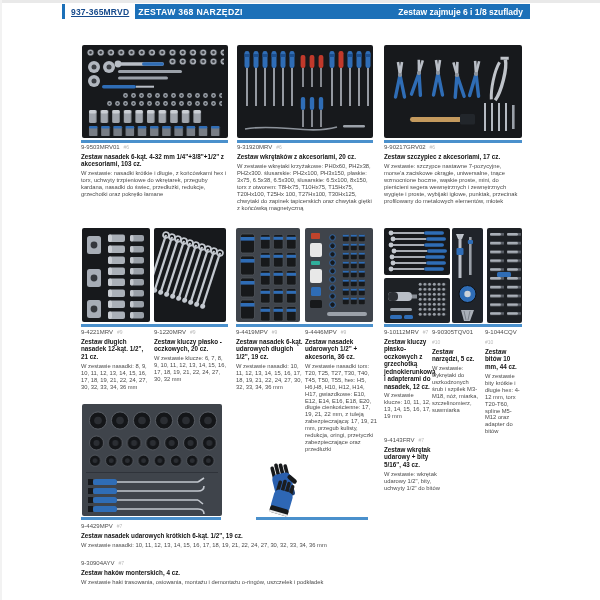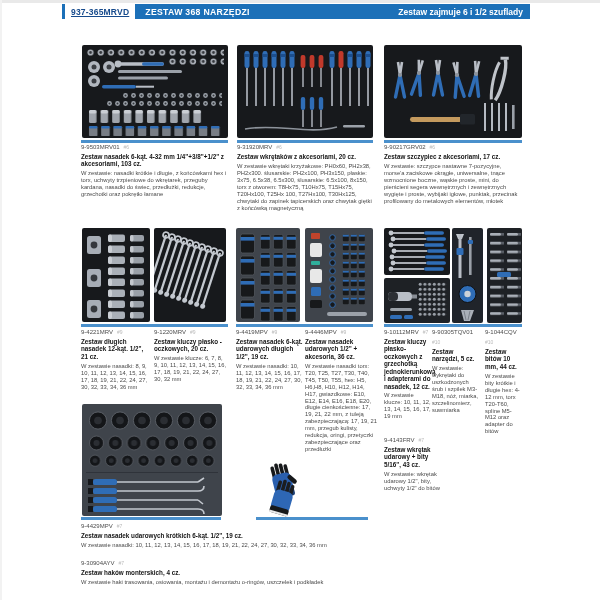--- a/index.html
+++ b/index.html
@@ -6,21 +6,21 @@
   .page{position:relative;width:600px;height:600px;background:#ffffff;overflow:hidden;
         font-family:"Liberation Sans",sans-serif;-webkit-font-smoothing:antialiased;}
   .edge-top{position:absolute;left:0;top:0;width:600px;height:3px;background:#e9e9e9;}
   .edge-left{position:absolute;left:0;top:0;width:2px;height:600px;background:#f2f2f2;}
 
   
   .hbar{position:absolute;left:62px;top:4px;width:468px;height:15px;background:#1c70b8;
         display:flex;align-items:center;}
   .hlabel{background:#ffffff;height:15px;margin-left:3px;padding:0 6px;display:flex;align-items:center;}
   .hcode{font-size:8.5px;font-weight:bold;color:#164a8c;text-decoration:underline;letter-spacing:.2px;}
-  .htitle{color:#fff;font-size:8.7px;font-weight:bold;margin-left:10px;letter-spacing:.3px;}
+  .htitle{color:#fff;font-size:8.7px;font-weight:bold;margin-left:3px;letter-spacing:.3px;}
   .hright{margin-left:auto;margin-right:7px;color:#fff;font-size:8.5px;font-weight:bold;}
 
   
   .rule{position:absolute;height:3px;background:#4a90cc;}
 
   
   .tray{position:absolute;}
   .tray svg{display:block;width:100%;height:100%;}
 
   
@@ -40,21 +40,21 @@
 
 <div class="page">
   <div class="edge-top"></div>
   <div class="edge-left"></div>
 
   <div class="hbar">
     <div class="hlabel">
       <span class="hcode">937-365MRVD</span>
     </div>
     <span class="htitle">ZESTAW 368 NARZĘDZI</span>
-    <span class="hright">Zestaw zajmuje 6 i 1/2 szuflady</span>
+    <span class="hright">Zestaw zajmuje 6 i 1/8 szuflady</span>
   </div>
 
   <div class="tray" style="left:82px;top:45px;width:146px;height:93px">
     <svg viewBox="0 0 146 93">
       <defs>
         <pattern id="p1a" x="4" y="3" width="10.25" height="9" patternUnits="userSpaceOnUse">
           <circle cx="4.5" cy="4.5" r="3.1" fill="#a9aeb6"></circle>
             <circle cx="4.5" cy="4.5" r="1.4" fill="#34373c"></circle>
         </pattern>
         <pattern id="p1b" x="40" y="47" width="8" height="8" patternUnits="userSpaceOnUse">

